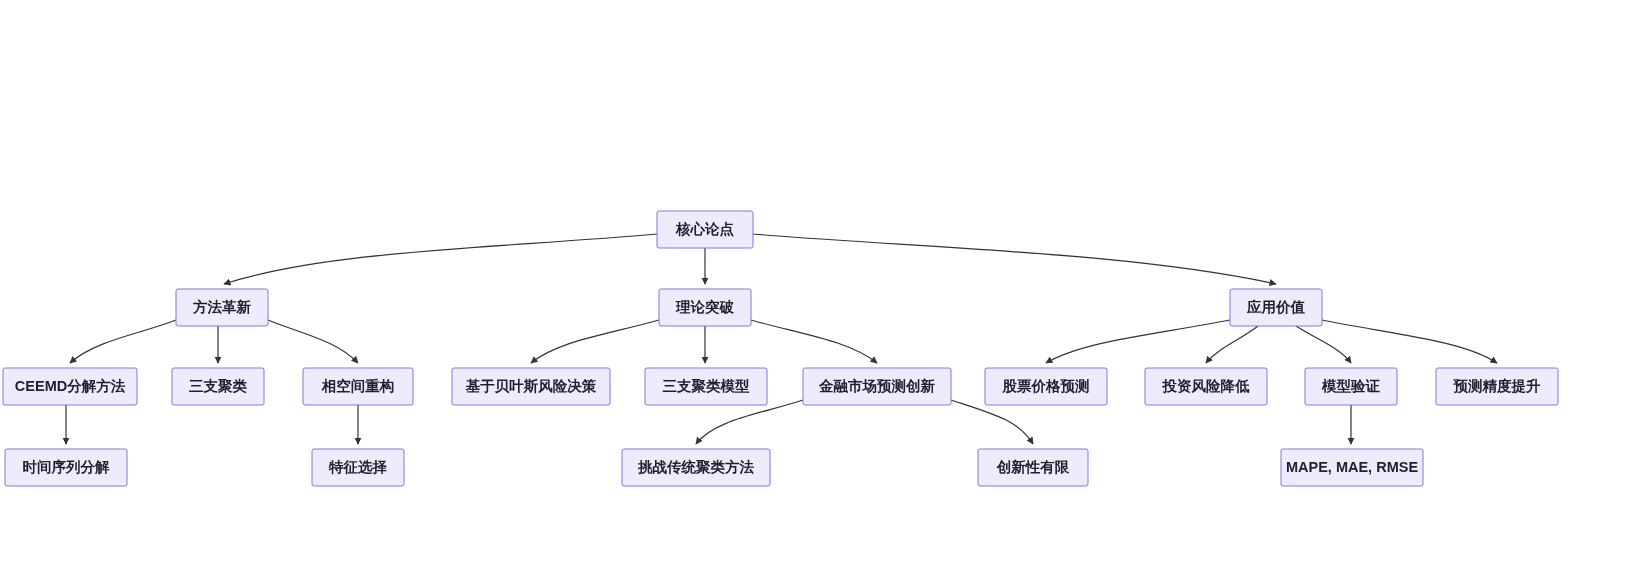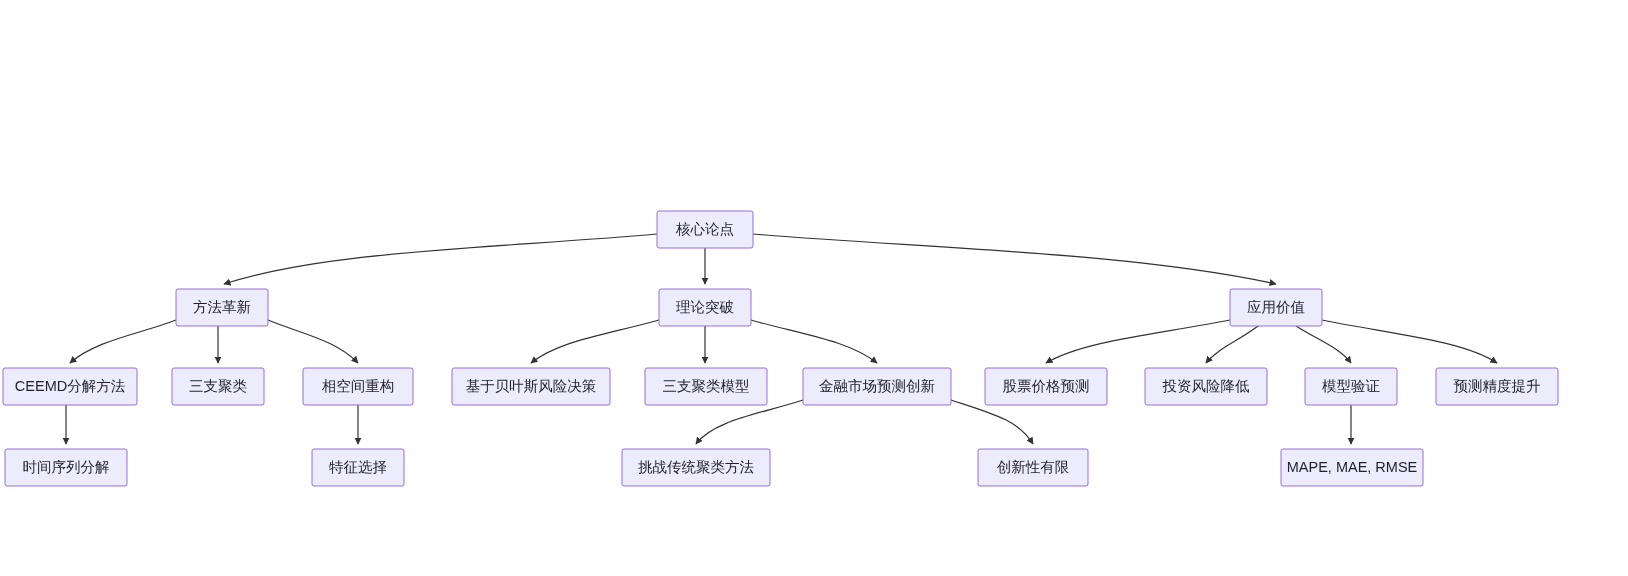--- a/index.html
+++ b/index.html
@@ -11,20 +11,21 @@
     width: 1628px;
     height: 576px;
     font-family: "Liberation Sans", "DejaVu Sans", sans-serif;
     overflow: hidden;
   }
   #diagram-root {
     position: relative;
     width: 1351px;
     height: 576px;
     background: #ffffff;
+    font-weight: bold;
   }
   svg#flowchart {
     display: block;
     width: 1628px;
     height: 576px;
   }
   .node-box {
     fill: #ECECFC;
     stroke: #9370DB;
     stroke-width: 1;

